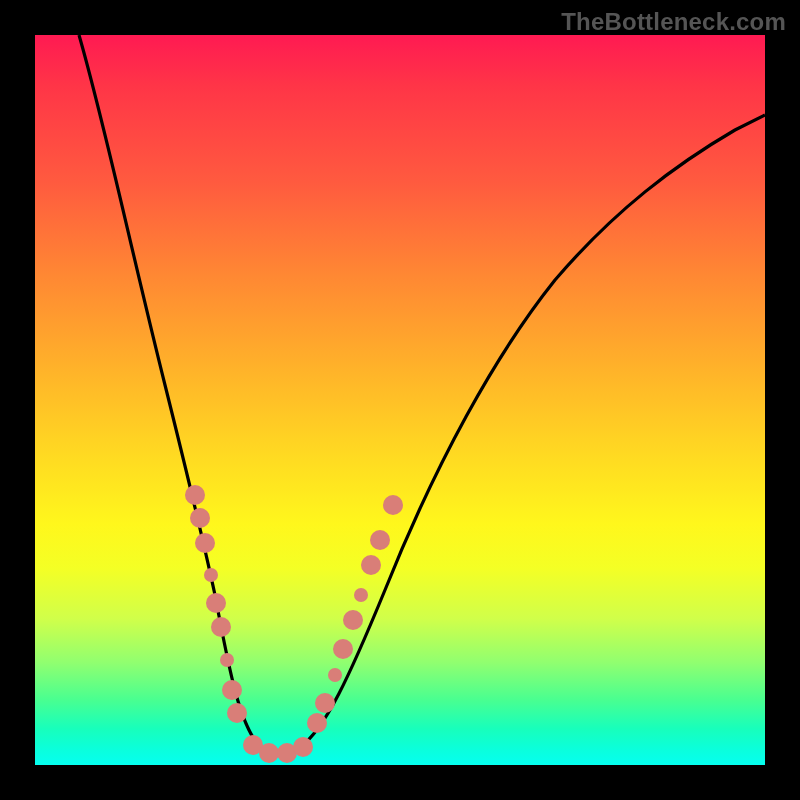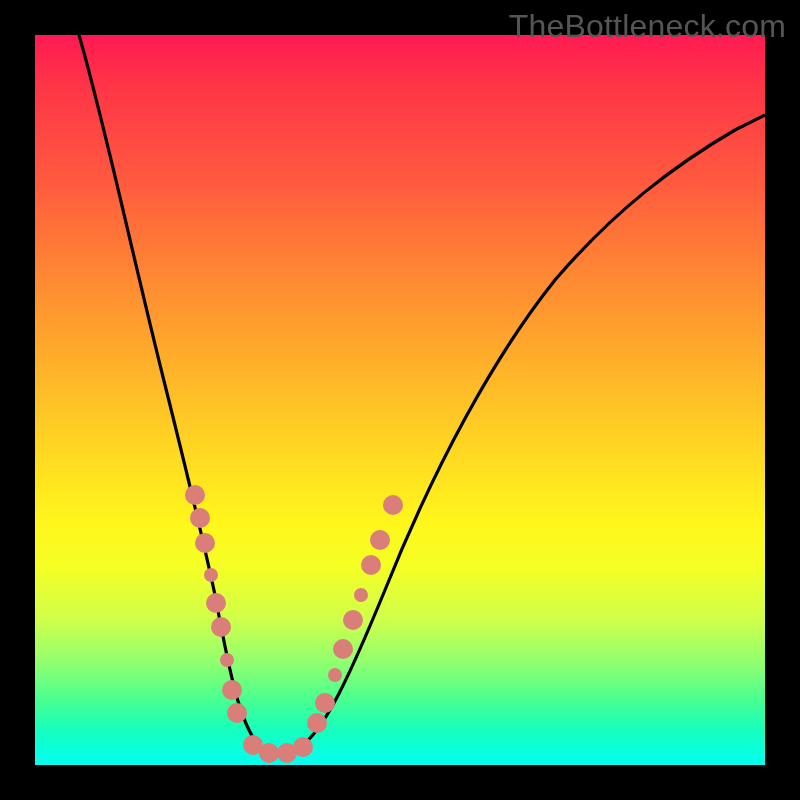--- a/index.html
+++ b/index.html
@@ -33,22 +33,22 @@
       #18ffbb 95%,
       #0affdd 98%,
       #05fff0 100%
     );
   }
   .watermark {
     position: absolute;
     top: 8px;
     right: 14px;
     color: #555;
-    font-size: 32px;
-    font-weight: 400;
+    font-size: 24px;
+    font-weight: 700;
     letter-spacing: 0.2px;
     z-index: 10;
   }
   svg.curve {
     position: absolute;
     left: 0;
     top: 0;
     width: 730px;
     height: 730px;
     z-index: 2;

